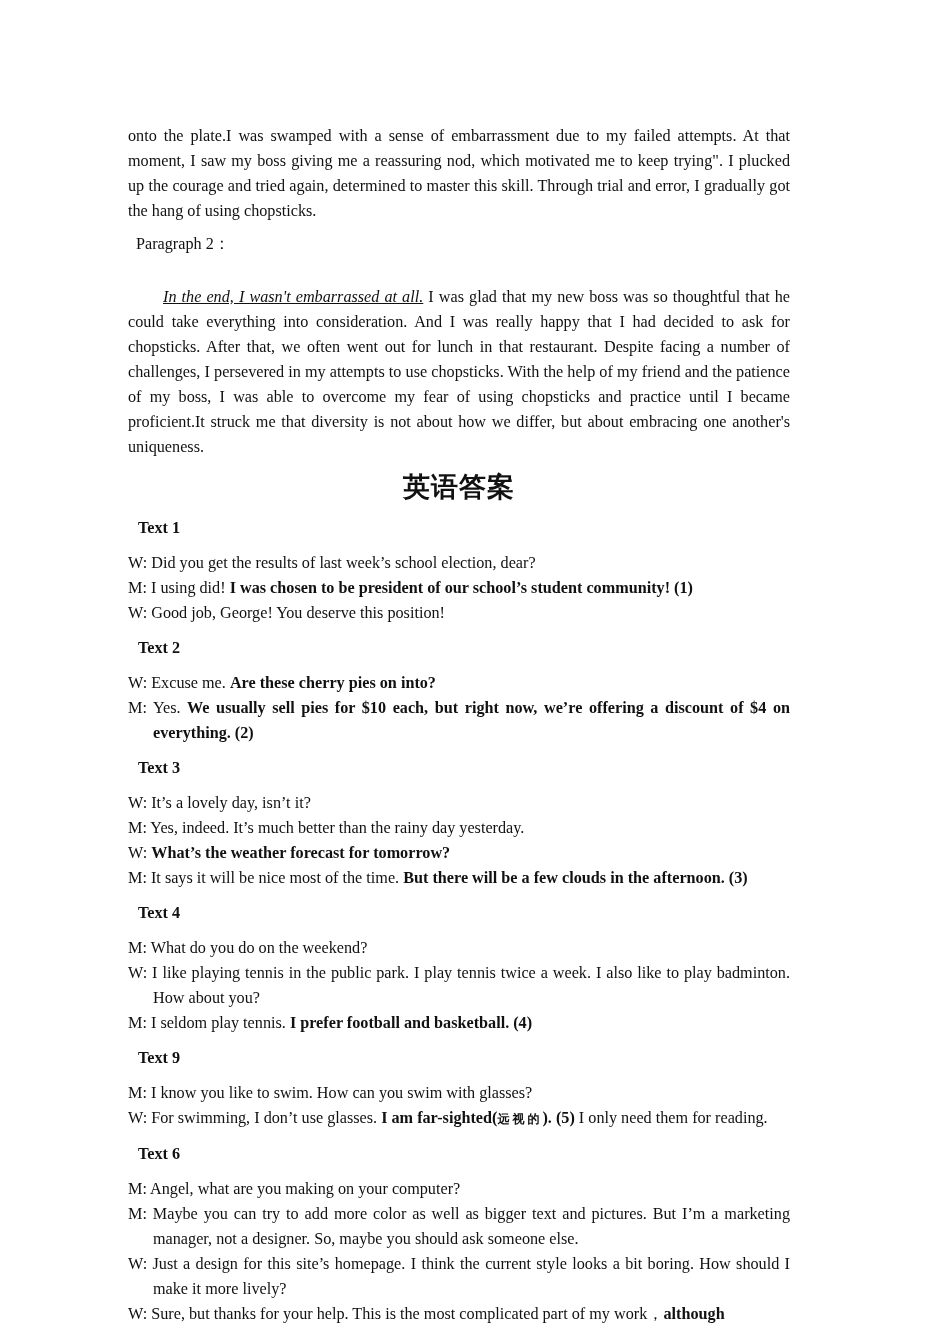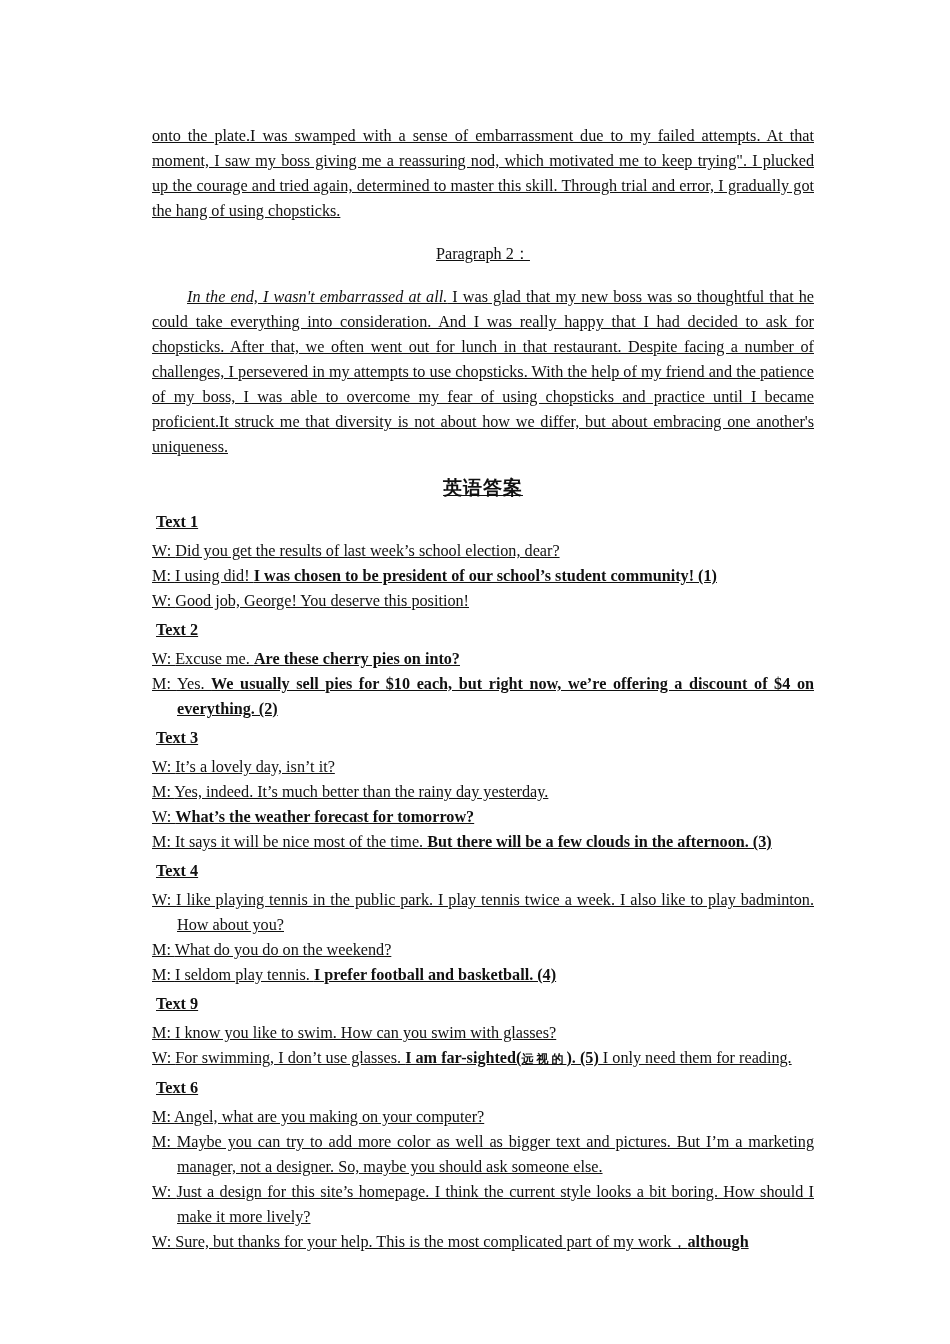--- a/index.html
+++ b/index.html
@@ -1,31 +1,30 @@
 <!DOCTYPE html>
 <html><head>
 <meta charset="utf-8">
 <style>
   html, body { margin: 0; padding: 0; background: #ffffff; }
   body { width: 950px; height: 1344px; position: relative; overflow: hidden; }
   .page {
-    position: absolute; left: 152px; top: 124px; width: 662px;
+    position: absolute; left: 128px; top: 124px; width: 662px;
     font-family: "Liberation Serif", serif; font-size: 16.2px; color: #111;
     line-height: 25px;
-    text-decoration: underline;
   }
   .para { text-align: justify; margin: 0; }
-  .label { margin: 18px; text-align: center; }
-  .para2 { text-align: justify; margin: 16px 0 0 0; text-indent: 35px; }
+  .label { margin: 8px; }
+  .para2 { text-align: justify; margin: 28px 0 0 0; text-indent: 35px; }
   .u-italic { font-style: italic; text-decoration: underline; }
   .heading {
     text-align: center; font-family: "DejaVu Sans", sans-serif; font-weight: bold;
-    font-size: 19px; line-height: 38px; margin: 8px 0 4px 0; letter-spacing: 1px;
+    font-size: 27px; line-height: 38px; margin: 8px 0 4px 0; letter-spacing: 1px;
   }
-  .text-title { font-weight: bold; margin: 4px; }
+  .text-title { font-weight: bold; margin: 10px; }
   .line { margin: 0; text-align: justify; padding-left: 25px; text-indent: -25px; }
   .b { font-weight: bold; }
   .cjk { font-family: "DejaVu Sans", sans-serif; font-size: 12px; letter-spacing: 3px; }
 </style>
 </head>
 <body>
 
 <div class="page">
   <p class="para">onto the plate.I was swamped with a sense of embarrassment due to my failed attempts. At that moment, I saw my boss giving me a reassuring nod, which motivated me to keep trying". I plucked up the courage and tried again, determined to master this skill. Through trial and error, I gradually got the hang of using chopsticks.</p>
   <p class="label">Paragraph 2：</p>
@@ -44,22 +43,22 @@
     <p class="line"><span>W: </span><span>Excuse me. </span><span class="b">Are these cherry pies on into?</span></p>
     <p class="line"><span>M: </span><span>Yes. </span><span class="b">We usually sell pies for $10 each, but right now, we’re offering a discount of $4 on everything. (2)</span></p>
 
     <p class="text-title">Text 3</p>
     <p class="line"><span>W: </span><span>It’s a lovely day, isn’t it?</span></p>
     <p class="line"><span>M: </span><span>Yes, indeed. It’s much better than the rainy day yesterday.</span></p>
     <p class="line"><span>W: </span><span class="b">What’s the weather forecast for tomorrow?</span></p>
     <p class="line"><span>M: </span><span>It says it will be nice most of the time. </span><span class="b">But there will be a few clouds in the afternoon. (3)</span></p>
 
     <p class="text-title">Text 4</p>
+    <p class="line"><span>M: </span><span>What do you do on the weekend?</span></p>
     <p class="line"><span>W: </span><span>I like playing tennis in the public park. I play tennis twice a week. I also like to play badminton. How about you?</span></p>
-    <p class="line"><span>M: </span><span>What do you do on the weekend?</span></p>
     <p class="line"><span>M: </span><span>I seldom play tennis. </span><span class="b">I prefer football and basketball. (4)</span></p>
 
     <p class="text-title">Text 9</p>
     <p class="line"><span>M: </span><span>I know you like to swim. How can you swim with glasses?</span></p>
     <p class="line"><span>W: </span><span>For swimming, I don’t use glasses. </span><span class="b">I am far-sighted(</span><span class="b cjk">远视的</span><span class="b">). (5)</span><span> I only need them for reading.</span></p>
 
     <p class="text-title">Text 6</p>
     <p class="line"><span>M: </span><span>Angel, what are you making on your computer?</span></p>
     <p class="line"><span>M: </span><span>Maybe you can try to add more color as well as bigger text and pictures. But I’m a marketing manager, not a designer. So, maybe you should ask someone else.</span></p>
     <p class="line"><span>W: </span><span>Just a design for this site’s homepage. I think the current style looks a bit boring. How should I make it more lively?</span></p>

